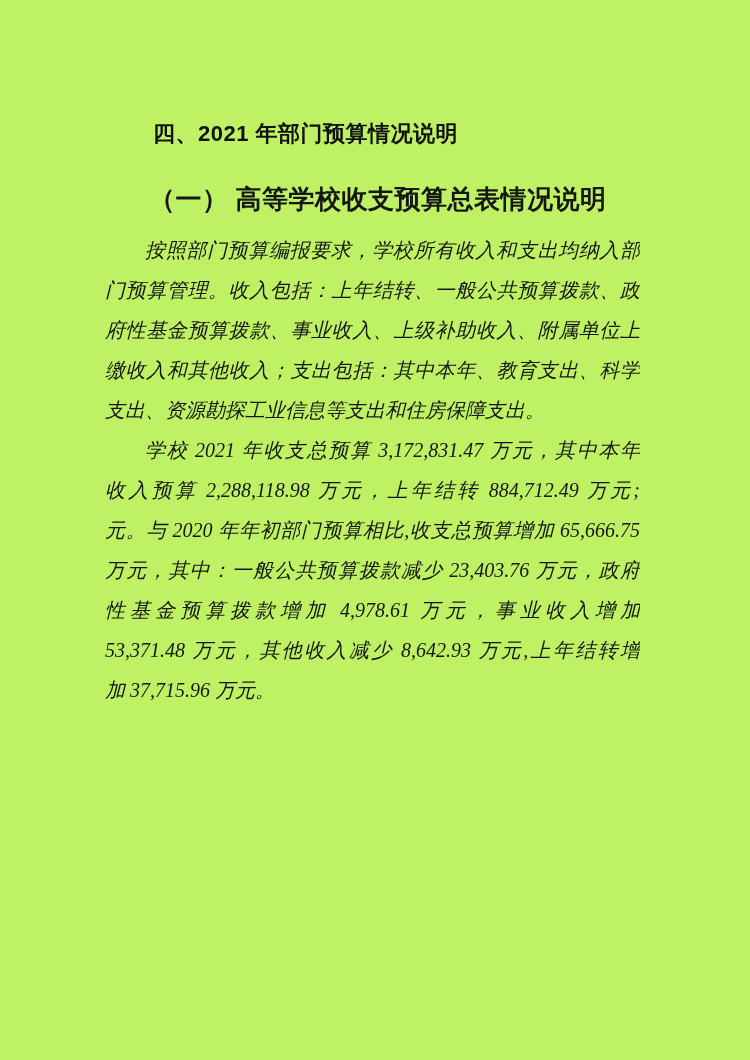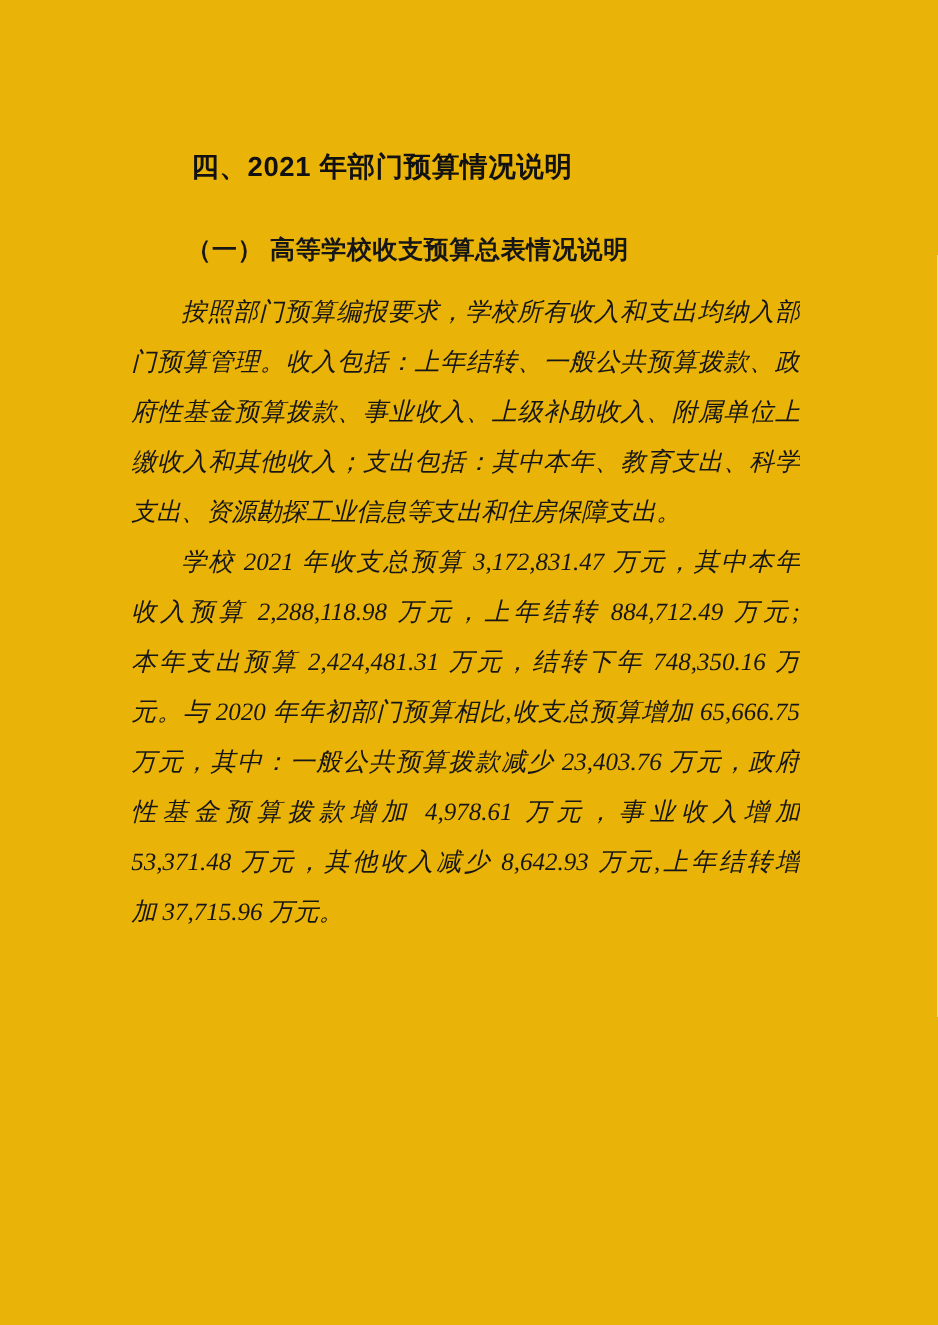--- a/index.html
+++ b/index.html
@@ -4,21 +4,21 @@
 <style>
   html, body {
     margin: 0;
     padding: 0;
     background: #ffffff;
   }
   .page {
     position: relative;
     width: 750px;
     height: 1060px;
-    background: #eab308;
+    background: #bef264;
     color: #1a1a1a;
     overflow: hidden;
     font-family: "Liberation Serif", "DejaVu Serif", serif;
   }
   .h1 {
     position: absolute;
     top: 119px;
     left: 105px;
     width: 535px;
     font-family: "Liberation Sans", "DejaVu Sans", sans-serif;
@@ -30,21 +30,21 @@
     color: #111111;
     white-space: nowrap;
   }
   .h2 {
     position: absolute;
     top: 185px;
     left: 105px;
     width: 535px;
     font-family: "Liberation Serif", "DejaVu Serif", serif;
     font-weight: bold;
-    font-size: 20px;
+    font-size: 26px;
     line-height: 30px;
     letter-spacing: 0.5px;
     text-indent: 44px;
     color: #161616;
     white-space: nowrap;
   }
   .body-text {
     position: absolute;
     top: 230px;
     left: 105px;
@@ -87,21 +87,20 @@
       <div class="ln first">按照部门预算编报要求，学校所有收入和支出均纳入部</div>
       <div class="ln">门预算管理。收入包括：上年结转、一般公共预算拨款、政</div>
       <div class="ln">府性基金预算拨款、事业收入、上级补助收入、附属单位上</div>
       <div class="ln">缴收入和其他收入；支出包括：其中本年、教育支出、科学</div>
       <div class="ln last">支出、资源勘探工业信息等支出和住房保障支出。</div>
     </div>
 
     <div class="para">
       <div class="ln first">学校 2021 年收支总预算 3,172,831.47 万元，其中本年</div>
       <div class="ln">收入预算 2,288,118.98 万元，上年结转 884,712.49 万元;</div>
-      <div class="ln">本年支出预算 2,424,481.31 万元，结转下年 748,350.16 万</div>
       <div class="ln">元。与 2020 年年初部门预算相比,收支总预算增加 65,666.75</div>
       <div class="ln">万元，其中：一般公共预算拨款减少 23,403.76 万元，政府</div>
       <div class="ln">性基金预算拨款增加 4,978.61 万元，事业收入增加</div>
       <div class="ln">53,371.48 万元，其他收入减少 8,642.93 万元,上年结转增</div>
       <div class="ln last">加 37,715.96 万元。</div>
     </div>
 
 
   </div>
 </div>

